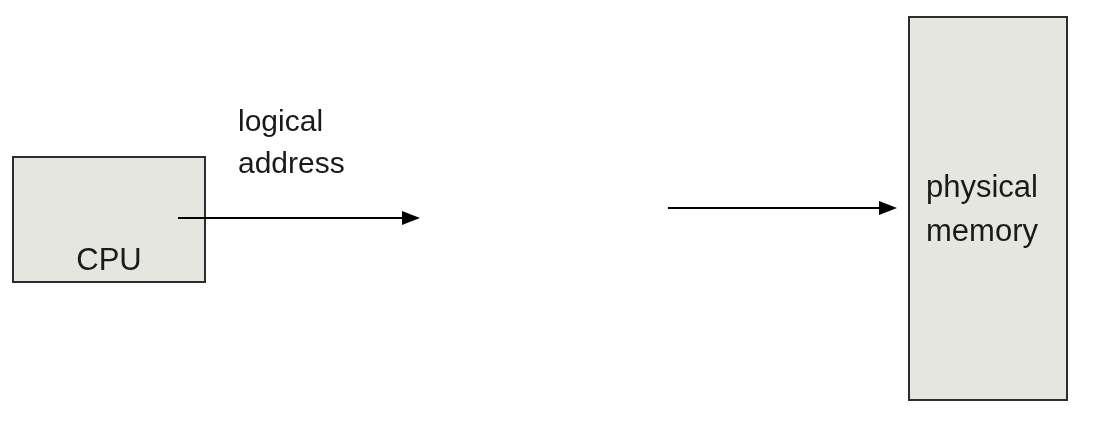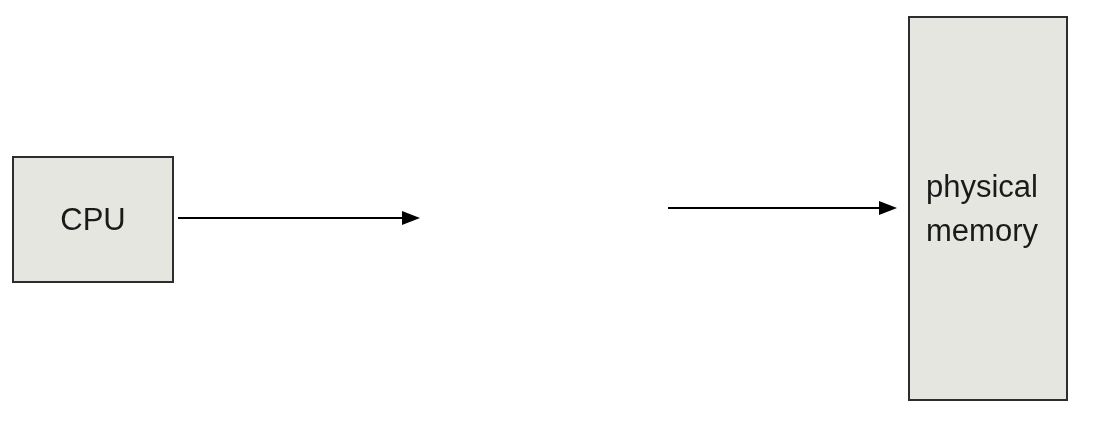--- a/index.html
+++ b/index.html
@@ -31,21 +31,21 @@
     display: flex;
     align-items: center;
     justify-content: center;
     font-size: 31px;
     line-height: 42px;
     color: var(--text);
   }
   .node.gray { background: var(--node-fill-gray); }
   .node.blue { background: var(--node-fill-blue); }
 
-  #node-cpu  { left: 12px;  top: 156px; width: 162px; height: 127px; }
+  #node-cpu  { left: 12px;  top: 156px; width: 194px; height: 127px; align-items: flex-end; }
   #node-mmu  { left: 432px; top: 157px; width: 230px; height: 127px; }
   #node-memory {
     left: 908px; top: 16px; width: 160px; height: 385px;
     justify-content: flex-start;
     padding-left: 16px;
   }
   #node-memory .node-label {
     width: 130px;
     line-height: 44px;
   }
@@ -83,20 +83,21 @@
 </style>
 </head>
 <body>
 
 <div class="canvas">
 
   <div class="node gray" id="node-cpu">
     <span class="node-label">CPU</span>
   </div>
 
+  <div class="edge-label" id="label-logical">logical address</div>
 
   <div class="arrow" id="arrow-logical">
     <div class="line"></div>
     <div class="head"></div>
   </div>
 
 
 
   <div class="arrow" id="arrow-physical">
     <div class="line"></div>

